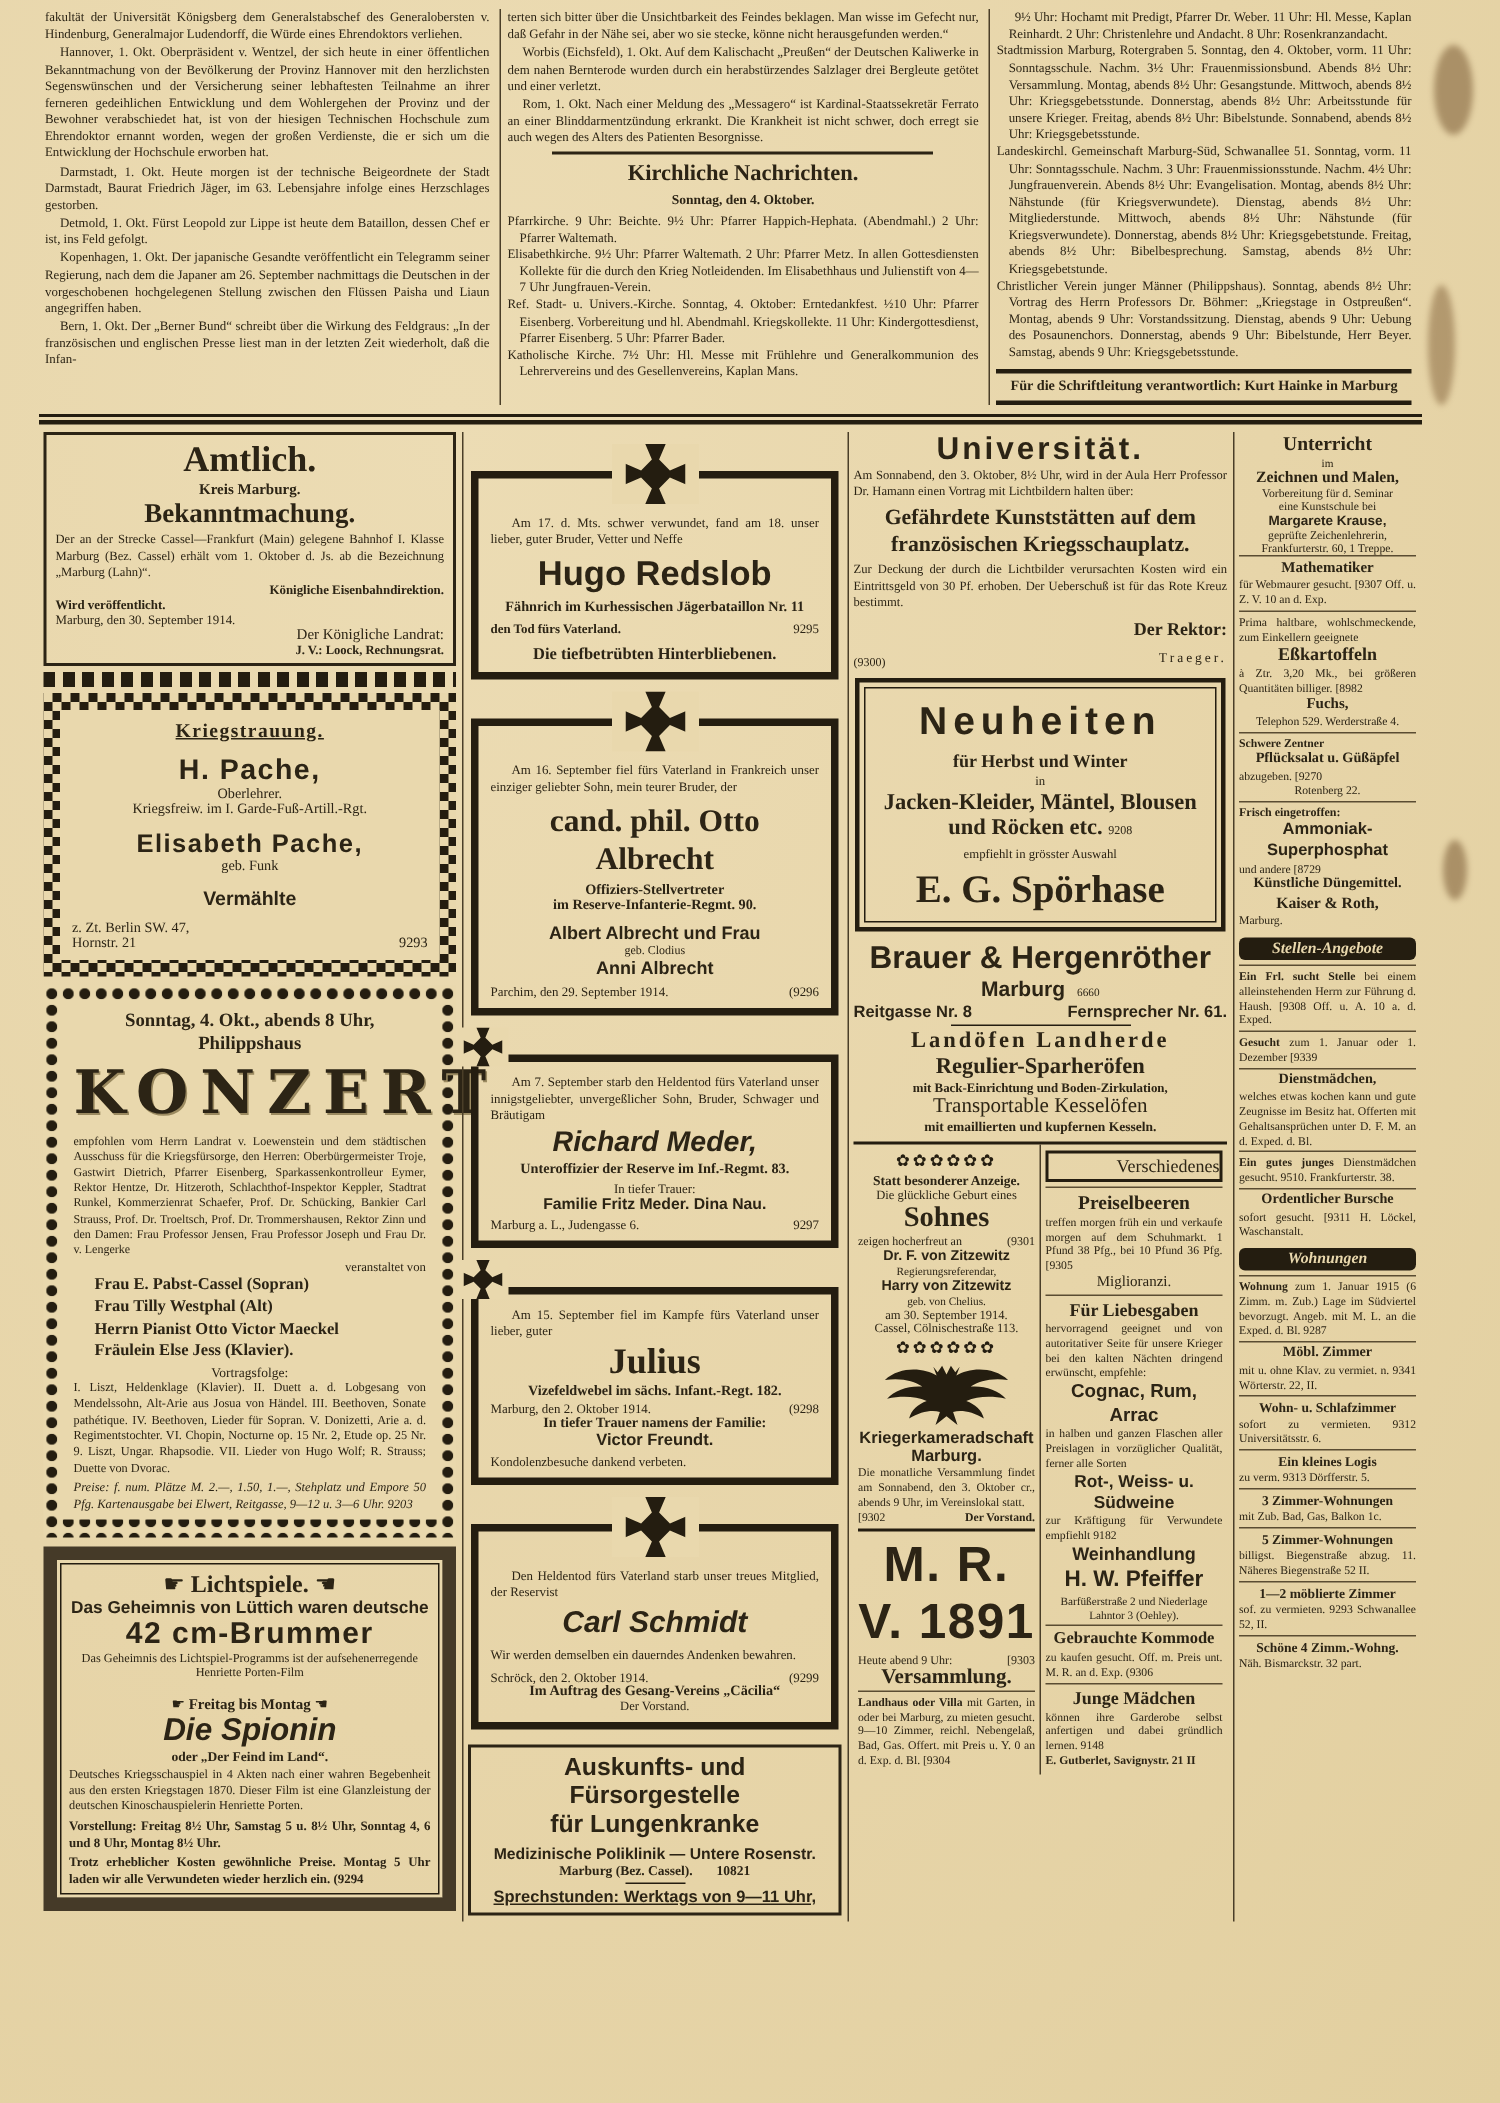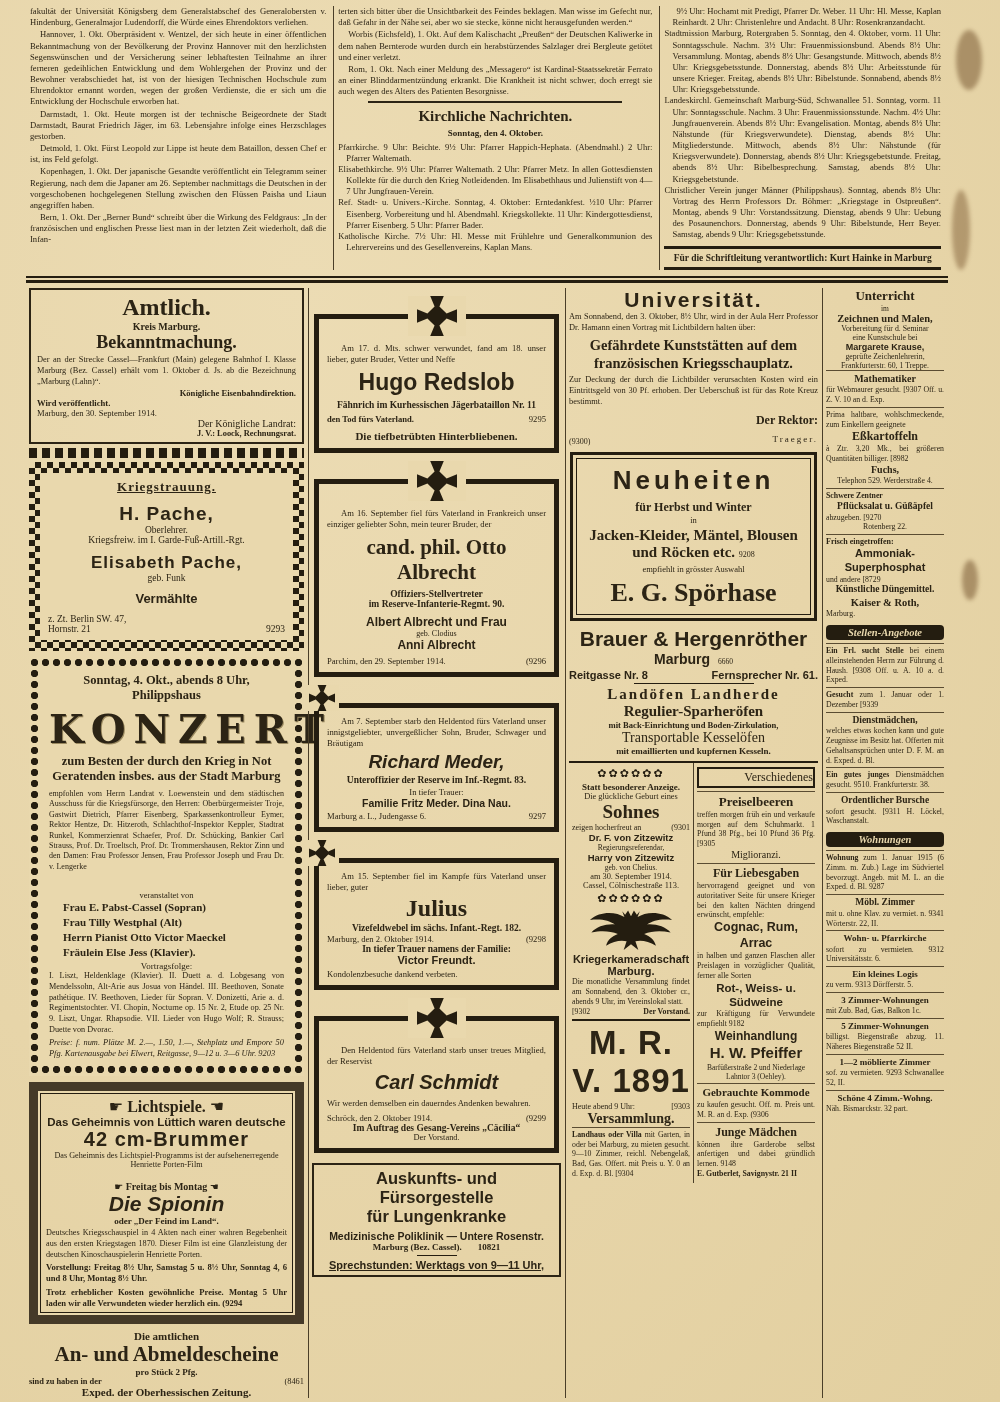--- a/index.html
+++ b/index.html
@@ -158,23 +158,22 @@
             <span style="text-align:left;">
               <span>z. Zt. Berlin SW. 47,</span><br><span>Hornstr. 21</span>
             </span>
             <span style="align-self:flex-end;">9293</span>
           </div>
         </div>
 
         <div class="b-diamond">
           <div class="c" style="font-size:12.5px;font-weight:bold;">Sonntag, 4. Okt., abends 8 Uhr, Philippshaus</div>
           <div class="konzert-title">KONZERT</div>
-          <div class="c" style="font-size:12.5px;font-weight:bold;line-height:1.25;">zum Besten der durch den Krieg in Not Geratenden insbes. aus der Stadt Marburg</div>
           <div class="t" style="font-size:8px;margin-top:4px;">empfohlen vom Herrn Landrat v. Loewenstein und dem städtischen Ausschuss für die Kriegsfürsorge, den Herren: Oberbürgermeister Troje, Gastwirt Dietrich, Pfarrer Eisenberg, Sparkassenkontrolleur Eymer, Rektor Hentze, Dr. Hitzeroth, Schlachthof-Inspektor Keppler, Stadtrat Runkel, Kommerzienrat Schaefer, Prof. Dr. Schücking, Bankier Carl Strauss, Prof. Dr. Troeltsch, Prof. Dr. Trommershausen, Rektor Zinn und den Damen: Frau Professor Jensen, Frau Professor Joseph und Frau Dr. v. Lengerke</div>
-          <div class="c" style="font-size:8.5px;margin-top:18px;">veranstaltet von</div>
+          <div class="c" style="font-size:8.5px;margin-top:0;text-align:right;">veranstaltet von</div>
           <div style="font-size:11px;font-weight:bold;padding-left:14px;line-height:1.35;">
             <div>Frau E. Pabst-Cassel (Sopran)</div>
             <div>Frau Tilly Westphal (Alt)</div>
             <div>Herrn Pianist Otto Victor Maeckel</div>
             <div>Fräulein Else Jess (Klavier).</div>
           </div>
           <div class="c" style="font-size:9px;margin-top:2px;">Vortragsfolge:</div>
           <div class="t" style="font-size:8.2px;">I. Liszt, Heldenklage (Klavier).  II. Duett a. d. Lobgesang von Mendelssohn, Alt-Arie aus Josua von Händel.  III. Beethoven, Sonate pathétique.  IV. Beethoven, Lieder für Sopran.  V. Donizetti, Arie a. d. Regimentstochter.  VI. Chopin, Nocturne op. 15 Nr. 2, Etude op. 25 Nr. 9.  Liszt, Ungar. Rhapsodie.  VII. Lieder von Hugo Wolf; R. Strauss; Duette von Dvorac.</div>
           <div class="t" style="font-size:8.4px;margin-top:3px;font-style:italic;">Preise: f. num. Plätze M. 2.—, 1.50, 1.—, Stehplatz und Empore 50 Pfg.  Kartenausgabe bei Elwert, Reitgasse, 9—12 u. 3—6 Uhr.  9203</div>
         </div>
@@ -185,30 +184,20 @@
           <div class="c sans" style="font-size:20px;font-weight:bold;letter-spacing:1px;">42 cm-Brummer</div>
           <div class="c" style="font-size:8.2px;">Das Geheimnis des Lichtspiel-Programms ist der aufsehenerregende Henriette Porten-Film</div>
           <div class="c frak" style="font-size:10px;margin-top:12px;"><span class="hand">☛</span> <span>Freitag bis Montag</span> <span class="hand">☚</span></div>
           <div class="c sans" style="font-size:21px;font-weight:bold;font-style:italic;">Die Spionin</div>
           <div class="c frak" style="font-size:9px;">oder „Der Feind im Land“.</div>
           <div class="t" style="font-size:8.2px;margin-top:2px;">Deutsches Kriegsschauspiel in 4 Akten nach einer wahren Begebenheit aus den ersten Kriegstagen 1870. Dieser Film ist eine Glanzleistung der deutschen Kinoschauspielerin Henriette Porten.</div>
           <div class="t frak" style="font-size:8.6px;margin-top:2px;">Vorstellung: Freitag 8½ Uhr, Samstag 5 u. 8½ Uhr, Sonntag 4, 6 und 8 Uhr, Montag 8½ Uhr.</div>
           <div class="t frak" style="font-size:8.6px;margin-top:2px;">Trotz erheblicher Kosten gewöhnliche Preise. Montag 5 Uhr laden wir alle Verwundeten wieder herzlich ein.  (9294</div>
         </div>
 
-        <div class="c">
-          <div class="frak" style="font-size:11px;">Die amtlichen</div>
-          <div class="frak" style="font-size:21px;">An- und Abmeldescheine</div>
-          <div class="frak" style="font-size:9px;">pro Stück 2 Pfg.</div>
-          <div style="display:flex;justify-content:space-between;font-size:8.4px;">
-            <b>sind zu haben in der</b>
-            <span>(8461</span>
-          </div>
-          <div class="frak" style="font-size:11px;">Exped. der Oberhessischen Zeitung.</div>
-        </div>
       </div>
 
       <div class="mcol">
 
         <div class="notice">
           <span class="cross ctr">
             <svg width="40" height="40" viewBox="0 0 100 100" fill="#241d10">
                 <path d="M33 0 L67 0 L56 26 L44 26 Z M33 100 L67 100 L56 74 L44 74 Z M0 33 L0 67 L26 56 L26 44 Z M100 33 L100 67 L74 56 L74 44 Z M44 26 L56 26 L74 44 L74 56 L56 74 L44 74 L26 56 L26 44 Z"></path>
               </svg>
           </span>
@@ -461,21 +450,21 @@
         <div class="inv-h">Stellen-Angebote</div>
         <div class="ad"><b>Ein Frl. sucht Stelle</b> <span>bei einem alleinstehenden Herrn zur Führung d. Haush. [9308  Off. u. A. 10 a. d. Exped.</span></div>
         <div class="ad"><b>Gesucht</b> <span>zum 1. Januar oder 1. Dezember  [9339</span></div>
         <div class="ad"><span class="ad-t frak" style="font-size:9.5px;">Dienstmädchen,</span> <span>welches etwas kochen kann und gute Zeugnisse im Besitz hat. Offerten mit Gehaltsansprüchen unter D. F. M. an d. Exped. d. Bl.</span></div>
         <div class="ad"><b>Ein gutes junges</b> <span>Dienstmädchen gesucht. 9510.  Frankfurterstr. 38.</span></div>
         <div class="ad"><span class="ad-t frak" style="font-size:9.5px;">Ordentlicher Bursche</span> <span>sofort gesucht.  [9311  H. Löckel, Waschanstalt.</span></div>
 
         <div class="inv-h">Wohnungen</div>
         <div class="ad"><b>Wohnung</b> <span>zum 1. Januar 1915 (6 Zimm. m. Zub.) Lage im Südviertel bevorzugt. Angeb. mit M. L. an die Exped. d. Bl.  9287</span></div>
         <div class="ad"><span class="ad-t frak" style="font-size:9.5px;">Möbl. Zimmer</span> <span>mit u. ohne Klav. zu vermiet. n. 9341  Wörterstr. 22, II.</span></div>
-        <div class="ad"><span class="ad-t frak" style="font-size:9px;">Wohn- u. Pfarrkirche</span> <span>sofort zu vermieten.  9312  Universitätsstr. 6.</span></div>
+        <div class="ad"><span class="ad-t frak" style="font-size:9px;">Wohn- u. Schlafzimmer</span> <span>sofort zu vermieten.  9312  Universitätsstr. 6.</span></div>
         <div class="ad"><span class="ad-t frak" style="font-size:9px;">Ein kleines Logis</span> <span>zu verm.  9313  Dörfferstr. 5.</span></div>
         <div class="ad"><span class="ad-t frak" style="font-size:9px;">3 Zimmer-Wohnungen</span> <span>mit Zub. Bad, Gas, Balkon 1c.</span></div>
         <div class="ad"><span class="ad-t frak" style="font-size:9px;">5 Zimmer-Wohnungen</span> <span>billigst. Biegenstraße abzug. 11.  Näheres Biegenstraße 52 II.</span></div>
         <div class="ad"><span class="ad-t frak" style="font-size:9px;">1—2 möblierte Zimmer</span> <span>sof. zu vermieten.  9293  Schwanallee 52, II.</span></div>
         <div class="ad"><span class="ad-t frak" style="font-size:9px;">Schöne 4 Zimm.-Wohng.</span> <span>Näh. Bismarckstr. 32 part.</span></div>
       </div>
     </div>
   </div>
 </div>
 

